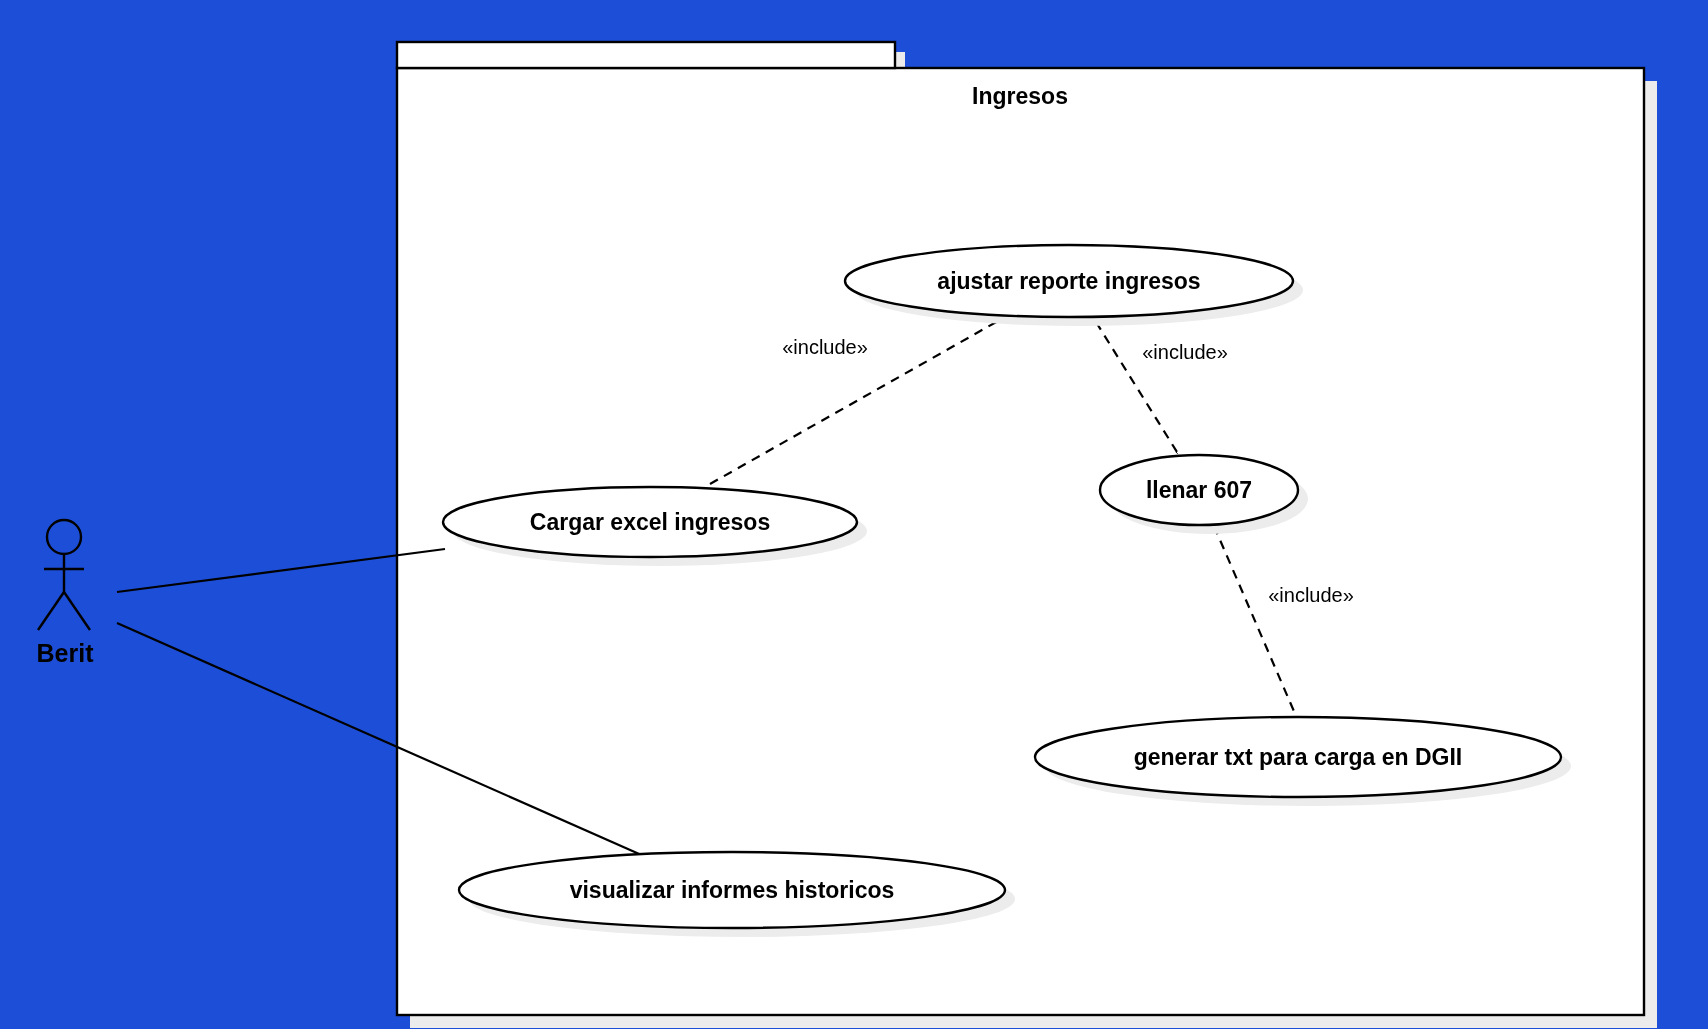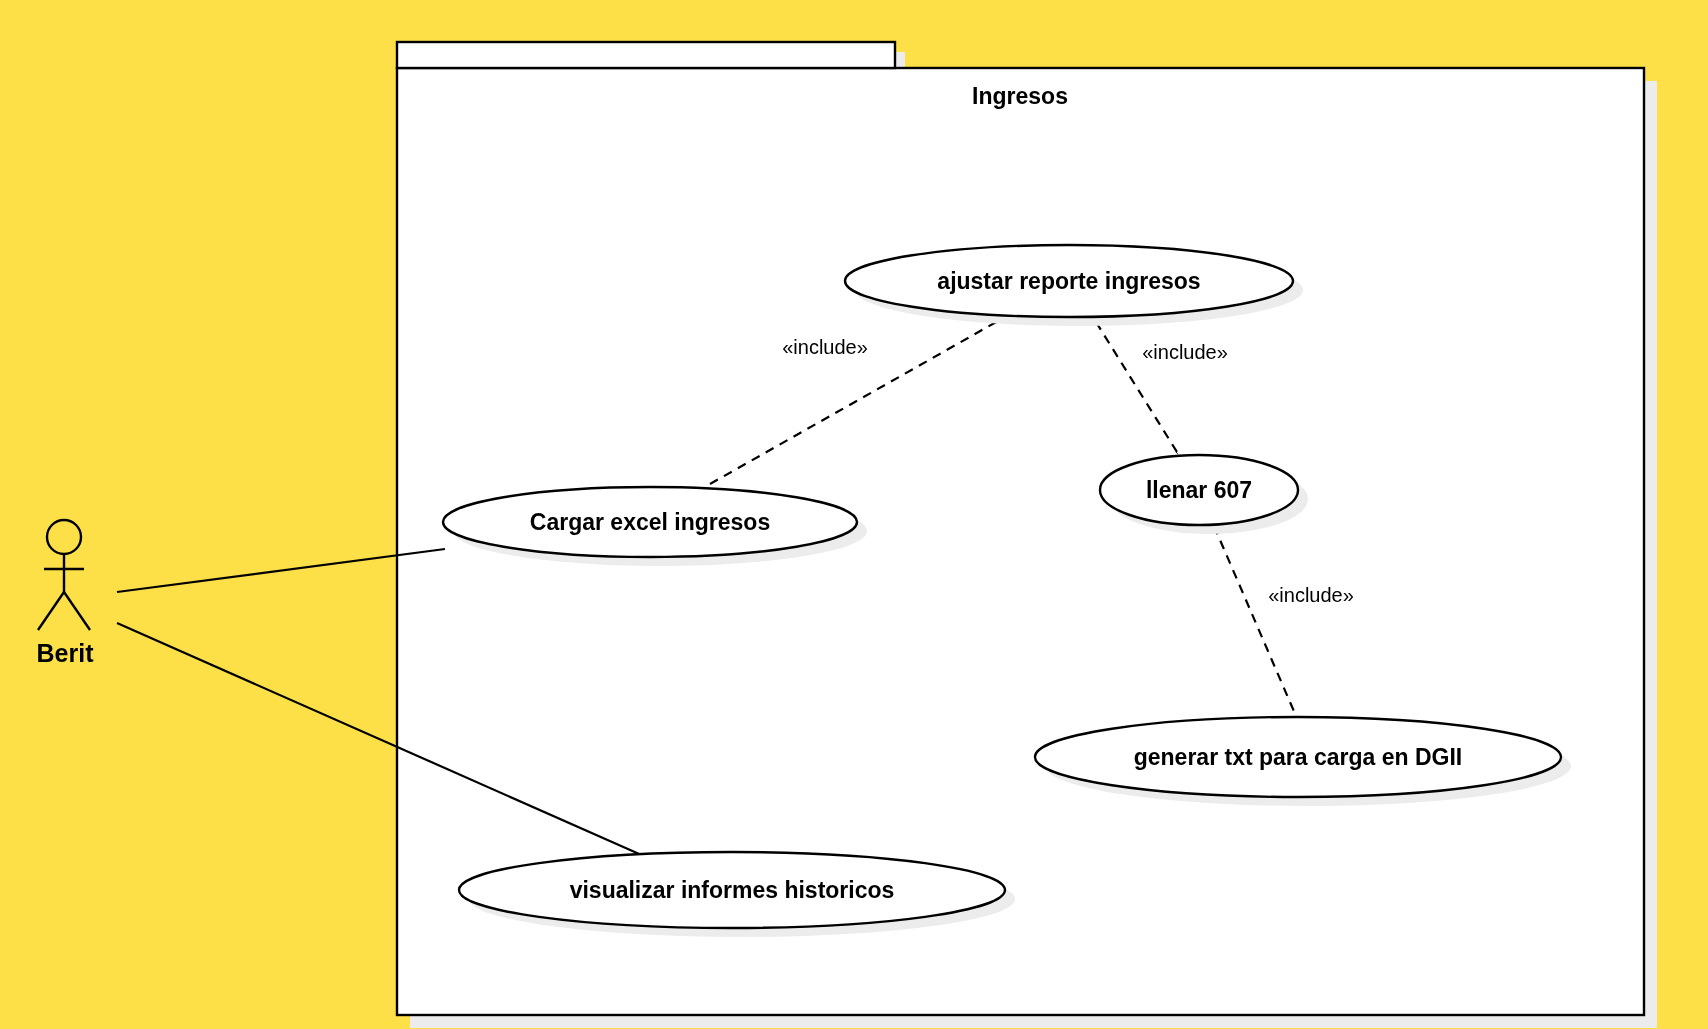--- a/index.html
+++ b/index.html
@@ -4,21 +4,21 @@
 <style>
   html, body {
     margin: 0;
     padding: 0;
     background: #ffffff;
   }
   .canvas {
     position: relative;
     width: 1708px;
     height: 1029px;
-    background: #fde047;
+    background: #1d4ed8;
     font-family: "Liberation Sans", sans-serif;
   }
   svg text {
     font-family: "Liberation Sans", sans-serif;
     fill: #000000;
   }
   .uc-label {
     font-size: 23px;
     font-weight: bold;
     text-anchor: middle;

